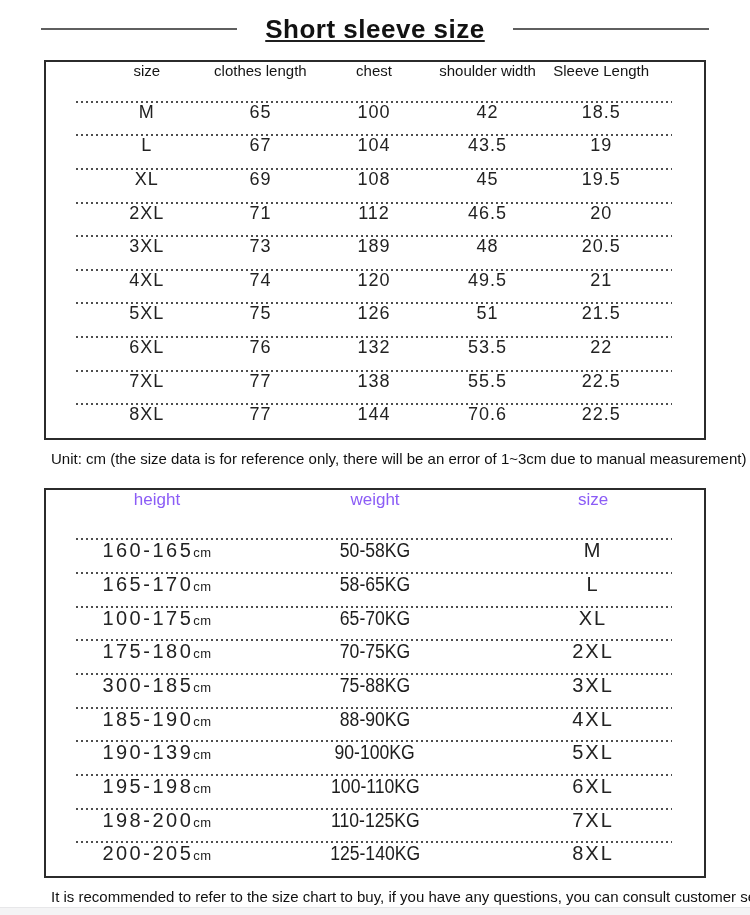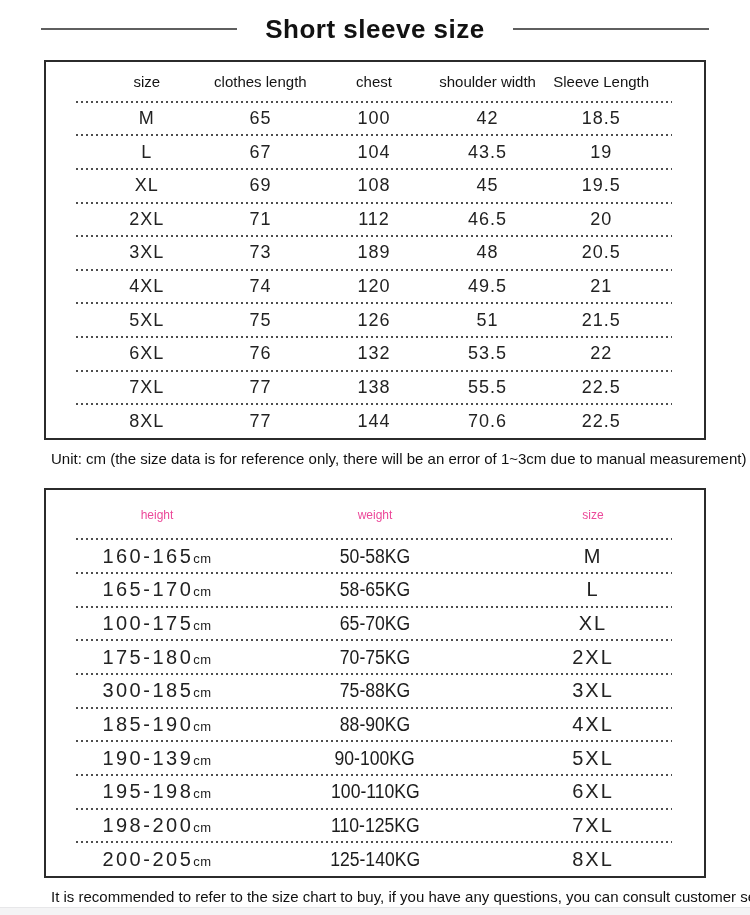--- a/index.html
+++ b/index.html
@@ -1,49 +1,49 @@
 <!DOCTYPE html>
 <html><head>
 <meta charset="utf-8">
 <style>
   html,body{margin:0;padding:0;background:#ffffff;}
   body{font-family:"Liberation Sans","DejaVu Sans",sans-serif;color:#1f1f1f;}
   .page{position:relative;width:750px;height:915px;background:#ffffff;overflow:hidden;}
 
   
   .title-row{position:absolute;top:6px;left:0;width:750px;height:46px;
-    display:flex;align-items:center;justify-content:center;gap:28px;}
+    display:flex;align-items:center;justify-content:center;gap:28px;text-decoration:underline;}
   .hline{width:196px;height:2px;background:#5f5f5f;}
   .title{margin:0;font-size:26px;font-weight:700;letter-spacing:.5px;color:#121212;white-space:nowrap;}
 
   
   .tbl{position:absolute;left:44px;width:662px;box-sizing:border-box;
     border:2px solid #2b2b2b;background:#fff;display:flex;flex-direction:column;}
-  .row{display:flex;align-items:center;position:relative;}
+  .row{display:flex;align-items:flex-start;position:relative;}
   .row:not(:last-child)::after{content:"";position:absolute;left:30px;right:32px;bottom:-1px;height:2px;
     background-image:repeating-linear-gradient(90deg,#4d4d4d 0 2.5px,transparent 2.5px 5px);}
   .cell{flex:1;text-align:center;white-space:nowrap;}
 
   
   .t1{top:60px;height:380px;}
   .t1 .row{height:34px;padding:0 46px 0 44px;}
   .t1 .row.hdr{height:40px;}
   .t1 .hdr .cell{font-size:15px;color:#141414;}
   .t1 .data .cell{font-size:18px;letter-spacing:1px;color:#222;}
 
   
   .note{position:absolute;left:44px;width:690px;margin:7px;font-size:15px;color:#101010;white-space:nowrap;}
   .note1{top:443px;}
   .note2{top:881px;}
 
   
   .t2{top:488px;height:390px;}
   .t2 .row{height:34px;padding:0 2px;}
   .t2 .row.hdr{height:50px;}
-  .t2 .hdr .cell{font-size:12px;color:#ec4899;}
+  .t2 .hdr .cell{font-size:17px;color:#8b5cf6;}
   .t2 .cell-height{font-size:20px;letter-spacing:2.5px;color:#222;}
   .t2 .cell-height .unit{font-size:13px;letter-spacing:.5px;}
   .t2 .cell-weight{font-size:20px;color:#1c1c1c;}
   .t2 .cell-weight .squeeze{display:inline-block;transform:scaleX(.88);transform-origin:center;}
   .t2 .cell-size{font-size:20px;letter-spacing:2px;color:#222;}
 
   
   .footer-strip{position:absolute;left:0;top:907px;width:750px;height:8px;background:#f4f4f5;border-top:1px solid #e7e7e9;}
 </style>
 </head>

